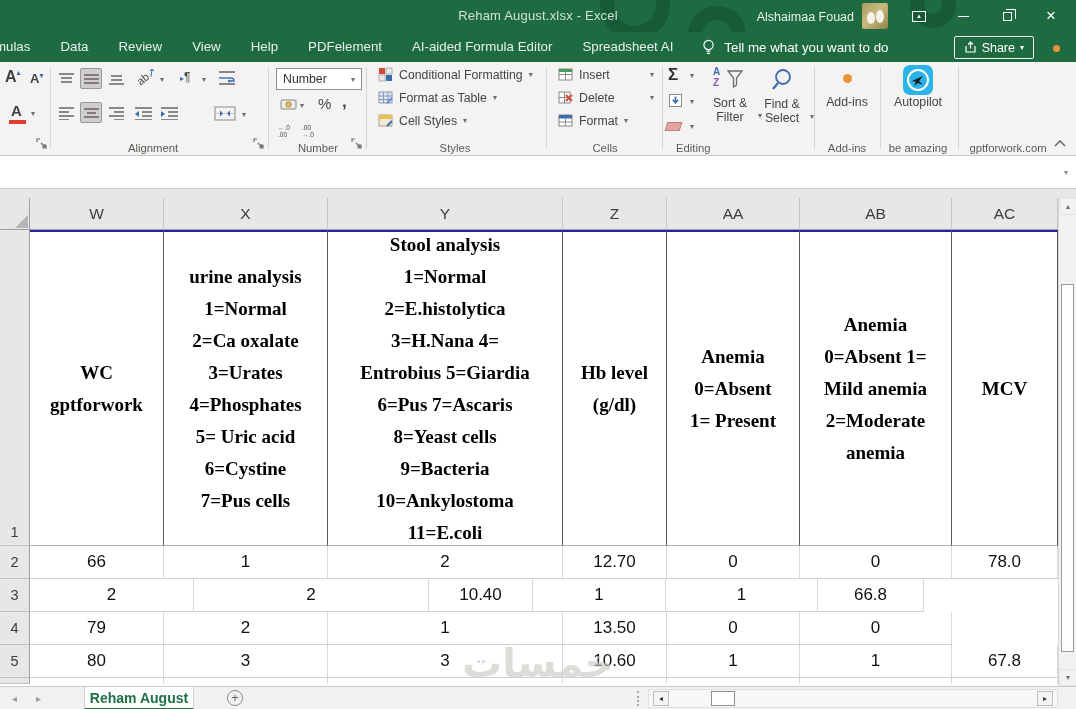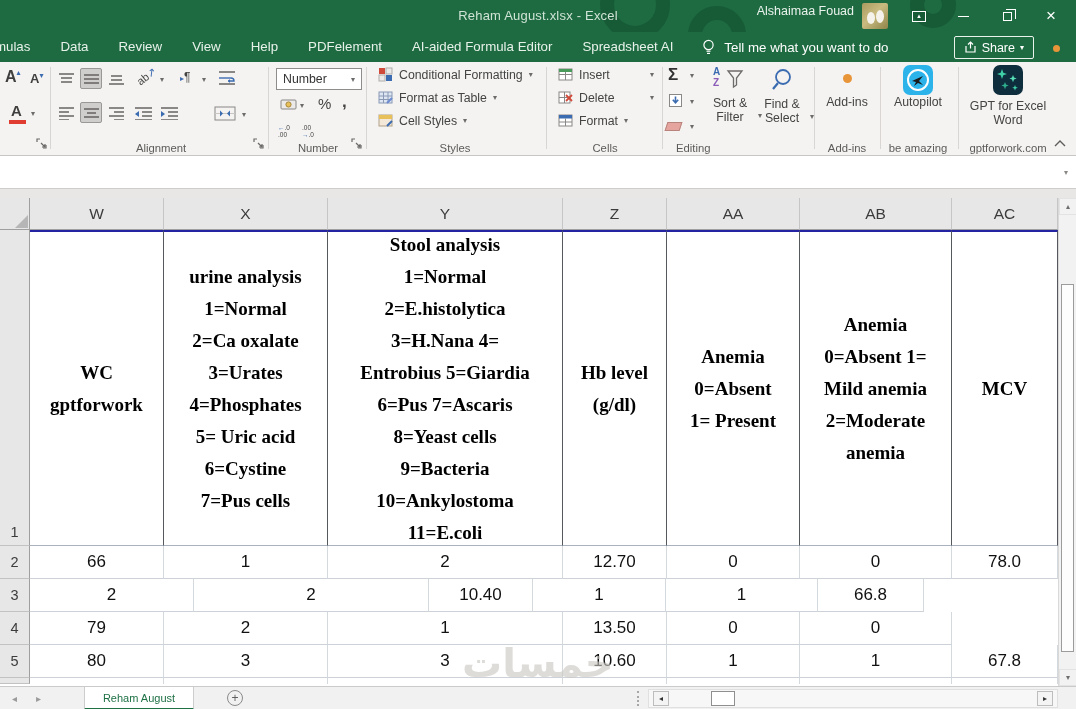--- a/index.html
+++ b/index.html
@@ -4,21 +4,21 @@
 <style>
   * { margin:0; padding:0; box-sizing:border-box; }
   html,body { width:1076px; height:709px; overflow:hidden; }
   body { font-family:"Liberation Sans","DejaVu Sans",sans-serif; position:relative; background:#fff; }
   .abs { position:absolute; }
 
   
   #titlebar { position:absolute; left:0; top:0; width:1076px; height:32px; background:#1e6b41; overflow:hidden; }
   .tb-deco { position:absolute; border:14px solid rgba(10,60,34,.35); border-radius:50%; }
   #doc-title { position:absolute; left:0; right:0; top:8px; text-align:center; font-size:13px; color:#cfe3d6; letter-spacing:.2px; }
-  #user-name { position:absolute; right:222px; top:4px; font-size:12.5px; color:#e9f2ec; }
+  #user-name { position:absolute; right:222px; top:10px; font-size:12.5px; color:#e9f2ec; }
   #avatar { position:absolute; right:188px; top:3px; width:26px; height:26px; border-radius:2px;
             background:linear-gradient(135deg,#a99a5e 0%,#c9bb80 45%,#8f8349 100%); overflow:hidden; }
   #avatar i { position:absolute; background:#f4f2ea; border-radius:50%; }
   .winbtn { position:absolute; top:0; width:34px; height:32px; display:flex; align-items:center; justify-content:center; color:#fff; }
   #ribbon-display-icon { right:140px; }
   #btn-min { right:96px; } #btn-max { right:52px; } #btn-close { right:8px; font-size:17px; font-weight:400; }
   .rd-box { width:14px; height:11px; border:1px solid #fff; display:flex; align-items:flex-start; justify-content:center; font-size:7px; line-height:8px; color:#fff; }
   .min-line { width:11px; height:1px; background:#fff; }
   .max-box { width:9px; height:9px; border:1px solid #fff; position:relative; }
   .max-box:before { content:""; position:absolute; left:2px; top:-4px; width:9px; height:9px; border:1px solid #fff; border-bottom:none; border-left:none; }
@@ -70,21 +70,21 @@
   #sliver .cd { border-bottom:none; }
 
   
   #vscroll { position:absolute; left:1058px; top:198px; width:18px; height:488px; background:#f2f2f2; border-left:1px solid #d9d9d9; }
   .sbtn { position:absolute; left:0; width:18px; height:17px; display:flex; align-items:center; justify-content:center; color:#6e6e6e; font-size:8px; background:#f2f2f2; border:1px solid #e3e3e3; }
   #vthumb { position:absolute; left:2px; top:86px; width:13px; height:368px; background:#fdfdfd; border:1px solid #9c9c9c; }
 
   
   #tabbar { position:absolute; left:0; top:686px; width:1076px; height:23px; background:#f1f1f1; border-top:1px solid #cacaca; }
   .navarrow { position:absolute; top:6px; font-size:10px; color:#9b9b9b; }
-  #sheet-tab { position:absolute; left:84px; top:0; width:110px; height:23px; background:#fff; border-left:1px solid #cdcdcd; border-right:1px solid #cdcdcd; border-bottom:2px solid #1e7145; display:flex; align-items:center; justify-content:center; font-size:11px; font-weight:normal; color:#1e7145; }
+  #sheet-tab { position:absolute; left:84px; top:0; width:110px; height:23px; background:#fff; border-left:1px solid #cdcdcd; border-right:1px solid #cdcdcd; border-bottom:2px solid #1e7145; display:flex; align-items:center; justify-content:center; font-size:14px; font-weight:bold; color:#1e7145; }
   #newsheet { position:absolute; left:227px; top:3px; width:16px; height:16px; border:1px solid #8a8a8a; border-radius:50%; color:#5f5f5f; font-size:12px; line-height:14px; text-align:center; }
   #tab-splitter { position:absolute; left:637px; top:4px; height:15px; width:0; border-left:2px dotted #a7a7a7; }
   #hscroll { position:absolute; left:648px; top:2px; width:410px; height:19px; background:#f7f7f7; border:1px solid #e0e0e0; }
   .hbtn { position:absolute; top:1px; width:16px; height:15px; background:#f4f4f4; border:1px solid #bdbdbd; color:#333; font-size:8px; display:flex; align-items:center; justify-content:center; }
   #hthumb { position:absolute; left:62px; top:1px; width:24px; height:15px; background:#fff; border:1px solid #8f8f8f; }
 
   
   #watermark { position:absolute; left:462px; top:640px; font-family:"DejaVu Sans",sans-serif; font-size:40px; font-weight:bold; color:#cbc8c3; opacity:.62; z-index:9; pointer-events:none; white-space:nowrap; }
 </style>
 </head>
@@ -217,21 +217,21 @@
       <path d="M12 9 L10 11 L12 13 Z" fill="#3b6bb0"></path>
       <line x1="1" y1="14" x2="17" y2="14" class="ricon-line"></line>
     </svg>
   <svg class="abs" style="left:214px;top:44px;" width="22" height="15">
       <rect x="1" y="1" width="20" height="13" fill="none" stroke="#8a8886"></rect>
       <line x1="1" y1="7.5" x2="21" y2="7.5" stroke="#c8c6c4"></line>
       <path d="M6 4.5 L9 7.5 L6 10.5" fill="#3b6bb0" stroke="none"></path>
       <path d="M16 4.5 L13 7.5 L16 10.5" fill="#3b6bb0" stroke="none"></path>
     </svg>
   <div class="abs chev" style="left:242px;top:48px;">▾</div>
-  <div class="grplabel" style="left:96px;width:130px;">Alignment</div>
+  <div class="grplabel" style="left:88px;width:130px;">Alignment</div>
   <svg class="launcher" style="left:253px;top:76px;" viewBox="0 0 11 11">
     <path d="M1 4 V1 H4 M7 10 H10 V7" fill="none" stroke="#6b6967" stroke-width="1.2"></path>
       <path d="M5 5 L9 9 M9 9 V6 M9 9 H6" fill="none" stroke="#6b6967" stroke-width="1.2"></path>
   </svg>
   <div class="vsep" style="left:268px;"></div>
 
   <div class="combo">
     <span style="flex:1;font-size:12.3px;color:#333;">Number</span>
     <span class="chev">▾</span>
   </div>
@@ -364,31 +364,20 @@
       <div style="position:absolute;left:4px;top:4px;width:22px;height:22px;border:2.5px solid #fff;border-radius:50%;"></div>
       <svg style="position:absolute;left:7px;top:7px;" width="16" height="16">
           <path d="M2 9 L13 4 L9 9 L13 13 L8 11 L4 14 L6 10 Z" fill="#1a1a1a"></path>
         </svg>
     </div>
     <div style="margin-top:0;">Autopilot</div>
   </div>
   <div class="grplabel" style="left:882px;width:72px;">be amazing</div>
   <div class="vsep" style="left:958px;"></div>
 
-  <div class="bigbtn" style="left:964px;top:3px;width:88px;">
-    <div class="appicon" style="background:#0e2e3e;">
-      <svg style="position:absolute;left:2px;top:2px;" width="26" height="26">
-        <polygon points="7,2 8.3,5.7 12,7 8.3,8.3 7,12 5.7,8.3 2,7 5.7,5.7" fill="#3fd0a8"></polygon>
-        <polygon points="18,8 19,10.6 21.6,11.6 19,12.6 18,15.2 17,12.6 14.4,11.6 17,10.6" fill="#57e0b8"></polygon>
-        <polygon points="10,15 11,17.6 13.6,18.6 11,19.6 10,22.2 9,19.6 6.4,18.6 9,17.6" fill="#2fae8e"></polygon>
-        <polygon points="20,18 20.8,20 22.8,20.8 20.8,21.6 20,23.6 19.2,21.6 17.2,20.8 19.2,20" fill="#3fd0a8"></polygon>
-      </svg>
-    </div>
-    <div style="margin-top:4px;line-height:14px;">GPT for Excel Word</div>
-  </div>
   <div class="grplabel" style="left:960px;width:96px;">gptforwork.com</div>
 
   <svg class="abs" style="left:1054px;top:78px;" width="12" height="7">
       <path d="M1 6 L6 1 L11 6" fill="none" stroke="#5f5d5b" stroke-width="1.4"></path>
     </svg>
 </div>
 
 <div id="formulabar">
   <div id="fb-expand">▾</div>
 </div>

